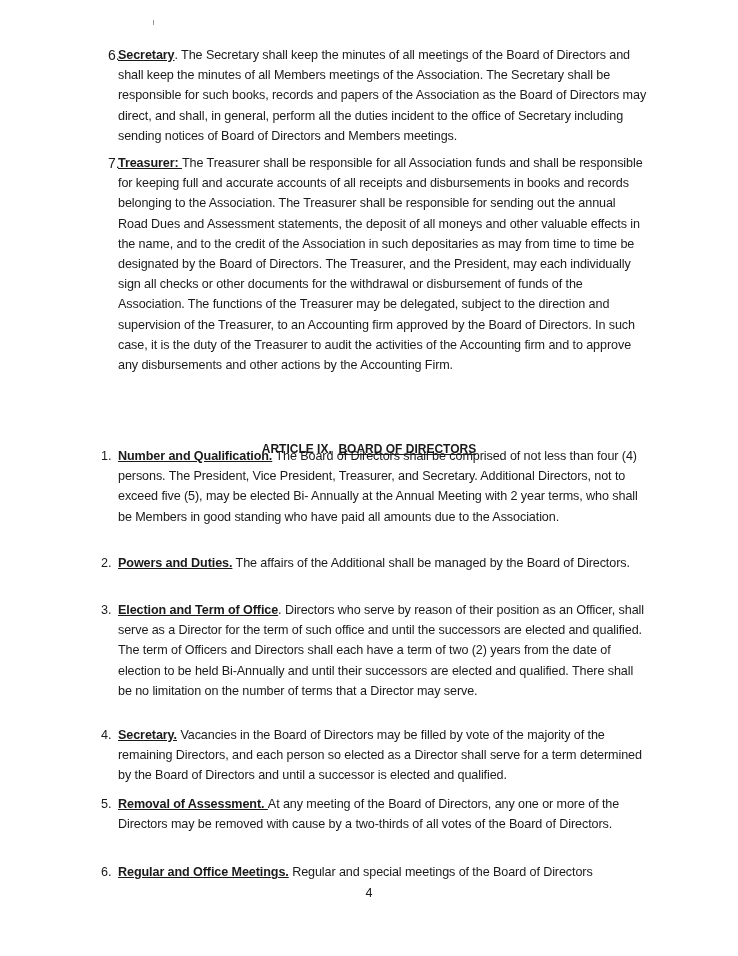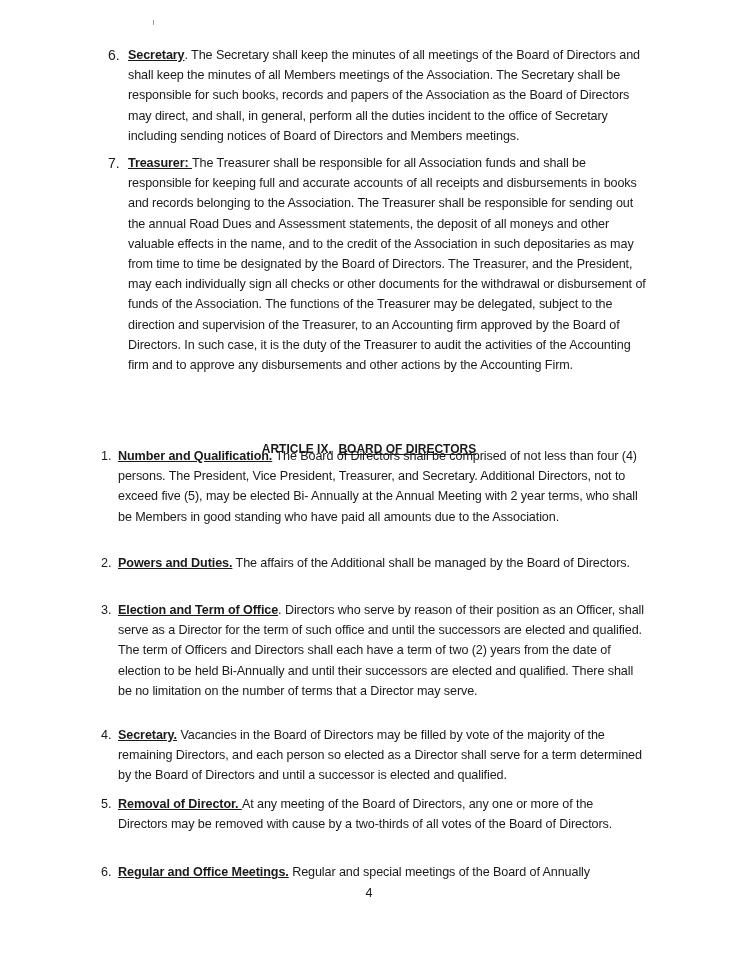--- a/index.html
+++ b/index.html
@@ -5,21 +5,21 @@
   html, body { margin: 0; padding: 0; background: #ffffff; }
   body { width: 738px; height: 956px; position: relative; overflow: hidden;
          font-family: "Liberation Sans", sans-serif; color: #1a1a1a; }
   .page { position: absolute; left: 0; top: 0; width: 738px; height: 956px; }
   .item { position: absolute; font-size: 12.6px; line-height: 20.2px; letter-spacing: -0.1px; }
   .item .num { position: absolute; top: 0; }
   .item .body { display: block; }
   .heading-term { font-weight: bold; text-decoration: underline; }
   .sec1 { left: 108px; width: 540px; }
   .sec1 .num { left: 0; font-size: 14px; }
-  .sec1 .body { margin-left: 20px; }
+  .sec1 .body { margin-left: 10px; }
   .sec2 { left: 101px; width: 545px; }
   .sec2 .num { left: 0; }
   .sec2 .body { margin-left: 17px; }
   .article-title { position: absolute; left: 0; width: 738px; top: 442px; text-align: center;
                    font-size: 12px; font-weight: bold; }
   .article-title .sub { text-decoration: underline; }
   .page-number { position: absolute; left: 0; width: 738px; top: 886px; text-align: center; font-size: 12.6px; }
   .tick-mark { position: absolute; left: 153px; top: 20px; width: 1px; height: 5px; background: #999; }
 </style>
 </head>
@@ -57,22 +57,22 @@
     <span class="body"><span class="heading-term">Election and Term of Office</span><span>.  Directors who serve by reason of their position as an Officer, shall serve as a Director for the term of such office and until the successors are elected and qualified. The term of Officers and Directors shall each have a term of two (2) years from the date of election to be held Bi-Annually and until their successors are elected and qualified. There shall be no limitation on the number of terms that a Director may serve.</span></span>
   </div>
 
   <div class="item sec2" style="top:725px;">
     <span class="num">4.</span>
     <span class="body"><span class="heading-term">Secretary.</span><span>  Vacancies in the Board of Directors may be filled by vote of the majority of the remaining Directors, and each person so elected as a Director shall serve for a term determined by the Board of Directors and until a successor is elected and qualified.</span></span>
   </div>
 
   <div class="item sec2" style="top:794px;">
     <span class="num">5.</span>
-    <span class="body"><span class="heading-term">Removal of Director. </span><span>At any meeting of the Board of Directors, any one or more of the Directors may be removed with cause by a two-thirds of all votes of the Board of Directors.</span></span>
+    <span class="body"><span class="heading-term">Removal of Assessment. </span><span>At any meeting of the Board of Directors, any one or more of the Directors may be removed with cause by a two-thirds of all votes of the Board of Directors.</span></span>
   </div>
 
   <div class="item sec2" style="top:862px;">
     <span class="num">6.</span>
-    <span class="body"><span class="heading-term">Regular and Office Meetings.</span><span>  Regular and special meetings of the Board of Annually</span></span>
+    <span class="body"><span class="heading-term">Regular and Office Meetings.</span><span>  Regular and special meetings of the Board of Directors</span></span>
   </div>
 
   <div class="page-number">4</div>
 </div>
 
 </body></html>

